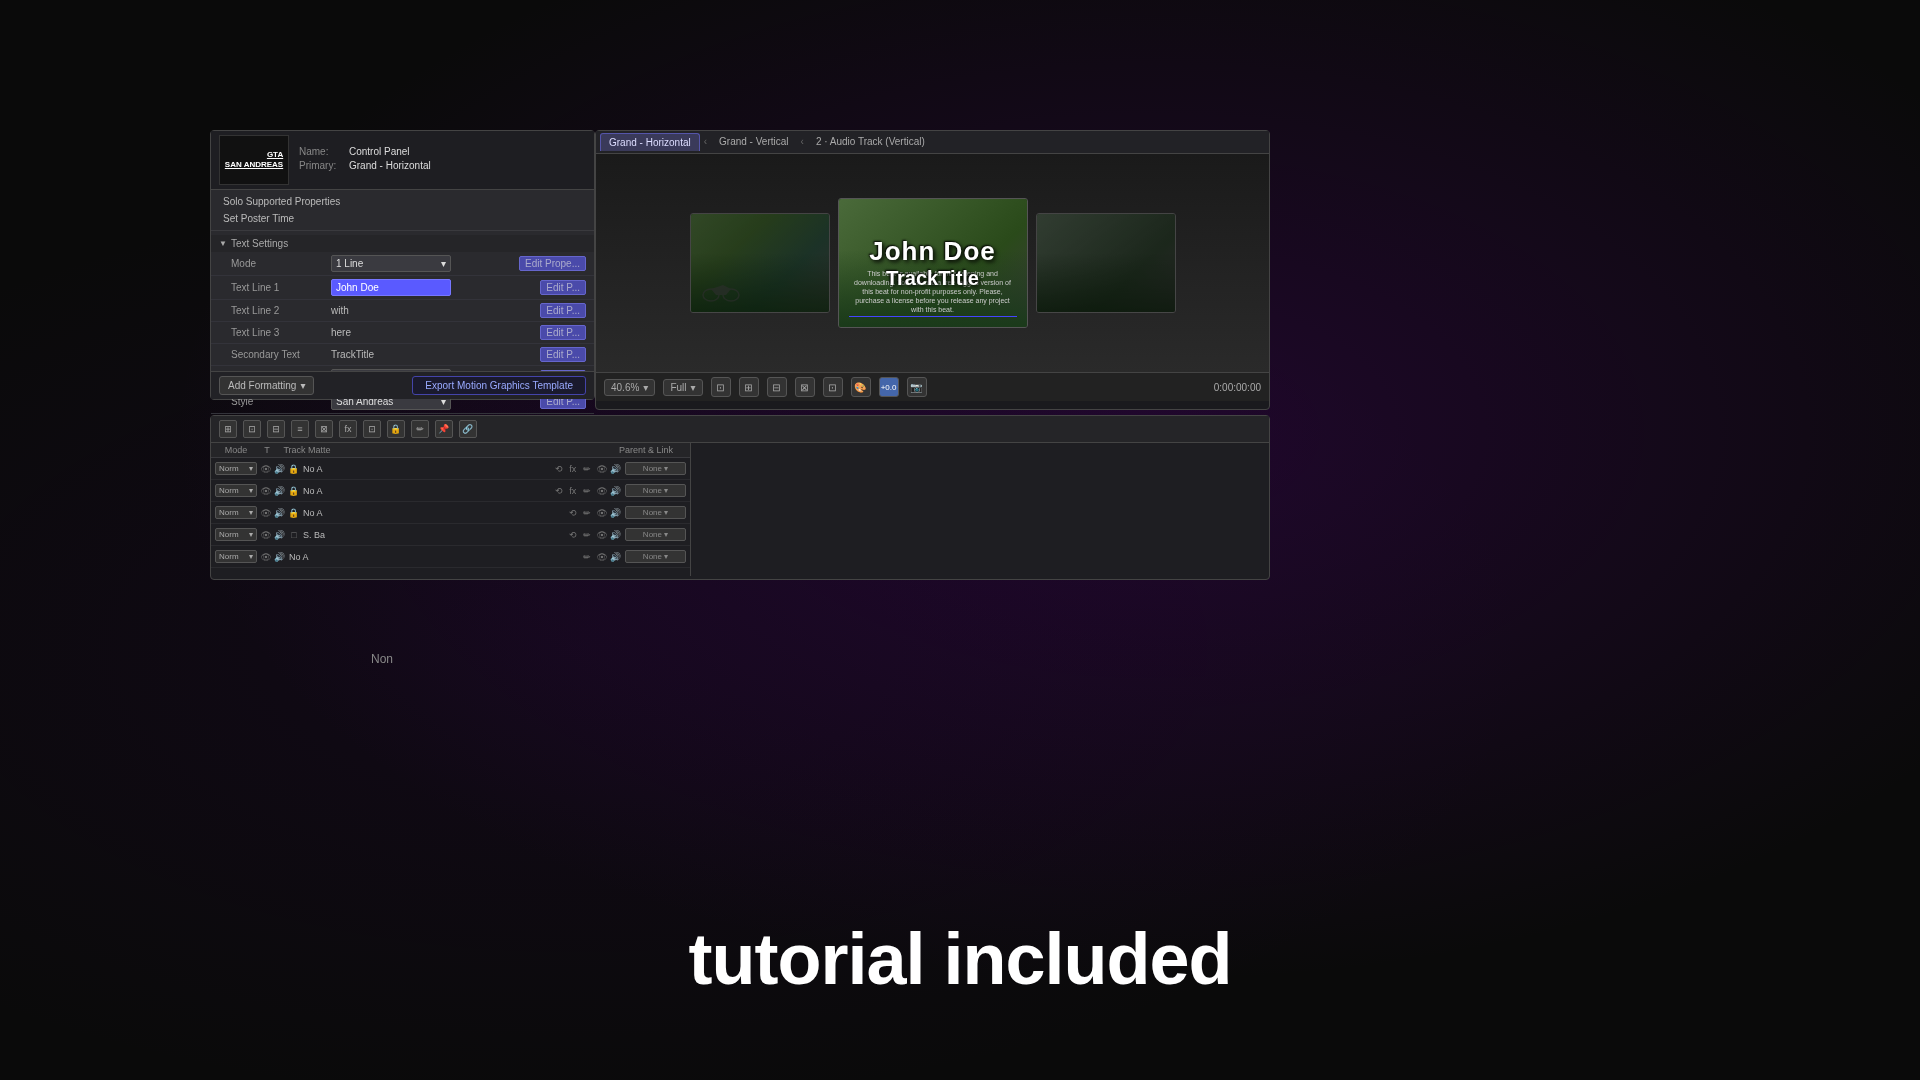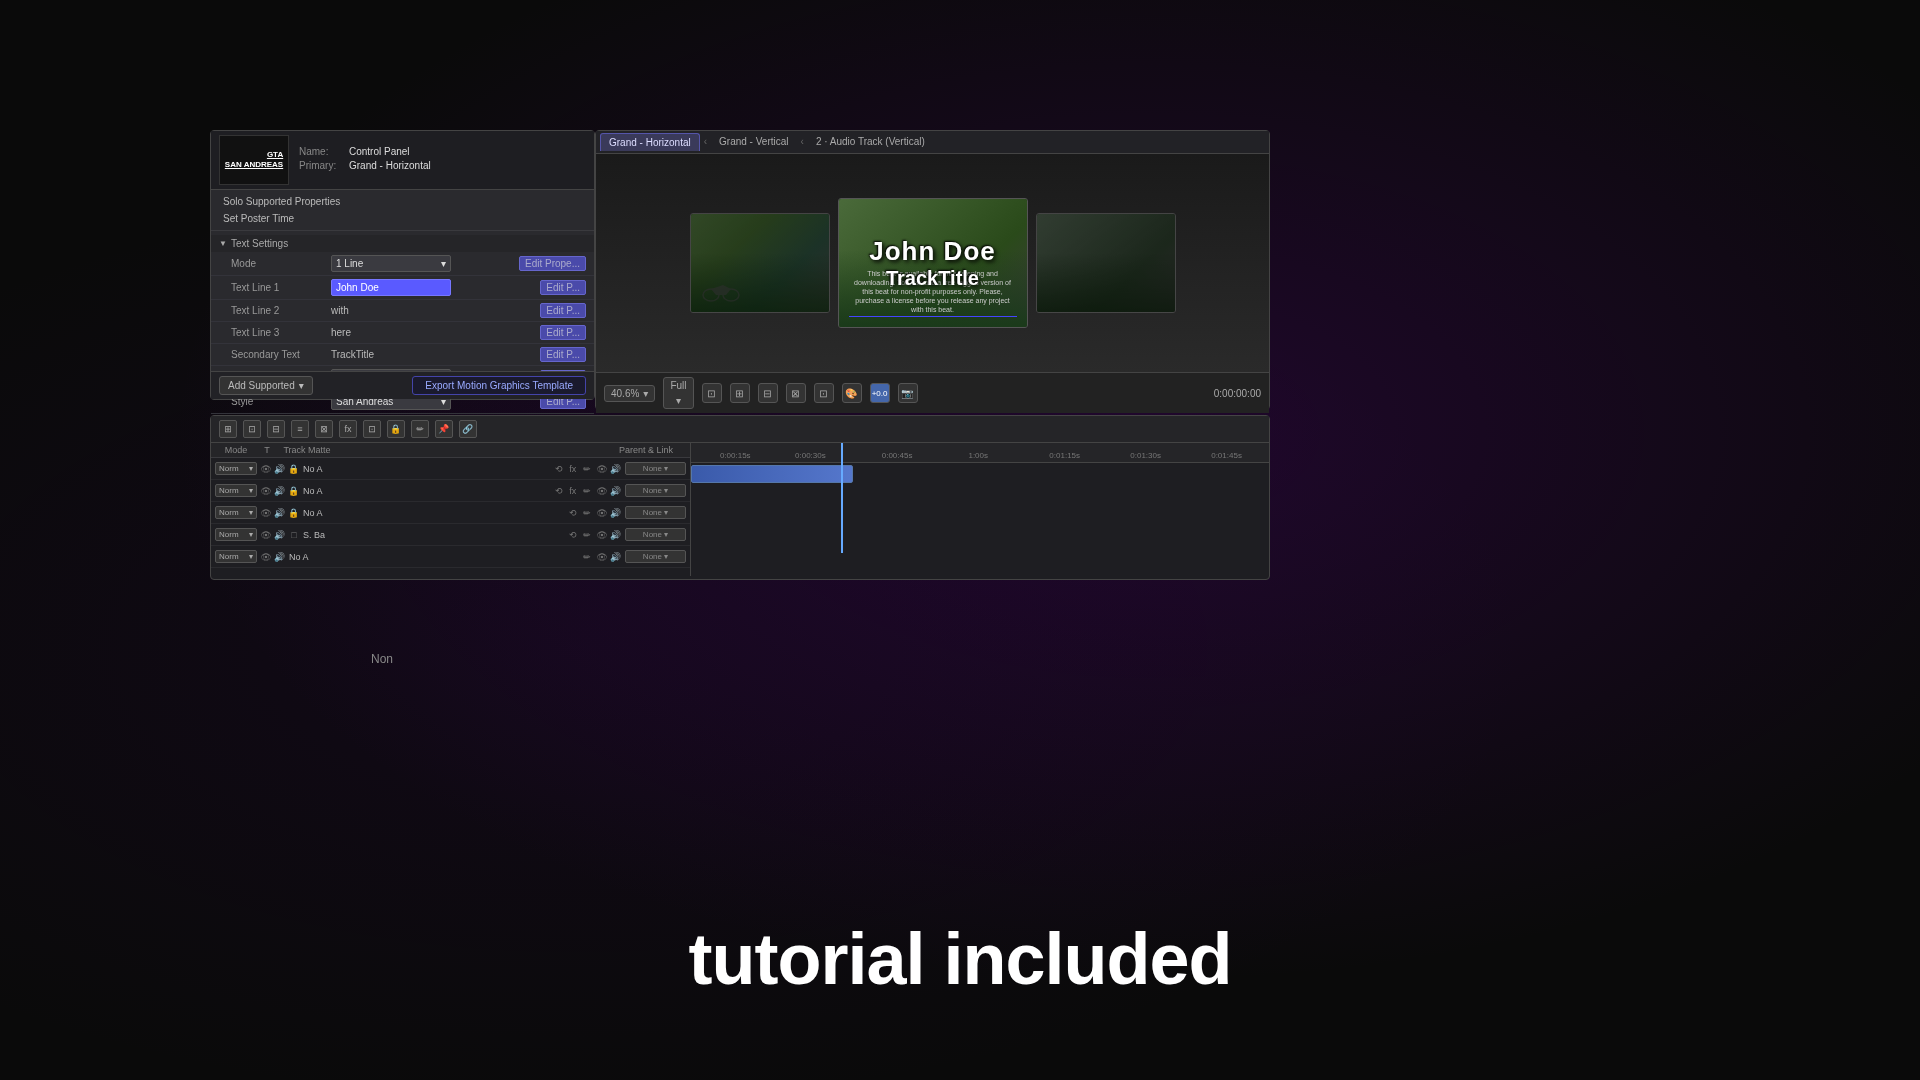--- a/index.html
+++ b/index.html
@@ -423,21 +423,20 @@
 
     .quality-control {
       display: flex;
       align-items: center;
       background: #333;
       border: 1px solid #555;
       border-radius: 3px;
       padding: 2px 6px;
       gap: 4px;
       cursor: pointer;
-      flex-direction: column;
     }
 
     .preview-icon-btn {
       width: 20px;
       height: 20px;
       background: #333;
       border: 1px solid #555;
       border-radius: 3px;
       display: flex;
       align-items: center;
@@ -773,21 +772,21 @@
 
     </div>
 
     <div class="advanced-row">
       <span class="section-arrow" style="font-size:8px; margin-right:4px;">▶</span>
       <span style="font-size:10px; color:#aaa;">Advanced Settings</span>
     </div>
 
     <div class="panel-footer">
       <button class="add-formatting-btn">
-        <span>Add Supported</span>
+        <span>Add Formatting</span>
         <span>▾</span>
       </button>
       <button class="export-btn">Export Motion Graphics Template</button>
     </div>
   </div>
 
   <div class="preview-panel">
 
     <div class="preview-tabs">
       <div class="preview-tab active">Grand - Horizontal</div>
@@ -1013,40 +1012,20 @@
             <span class="track-icon-sm">👁</span>
             <span class="track-icon-sm">🔊</span>
           </div>
           <div class="none-dropdown">
             <span>None</span>
             <span>▾</span>
           </div>
         </div>
       </div>
 
-      <div class="timeline-ruler-area">
-        <div class="timeline-ruler">
-          <span class="ruler-marker" style="left: 5%;">0:00:15s</span>
-          <span class="ruler-marker" style="left: 18%;">0:00:30s</span>
-          <span class="ruler-marker" style="left: 33%;">0:00:45s</span>
-          <span class="ruler-marker" style="left: 48%;">1:00s</span>
-          <span class="ruler-marker" style="left: 62%;">0:01:15s</span>
-          <span class="ruler-marker" style="left: 76%;">0:01:30s</span>
-          <span class="ruler-marker" style="left: 90%;">0:01:45s</span>
-        </div>
-
-        <div class="timeline-clip-area">
-
-          <div class="timeline-clip" style="left: 0; top: 2px; width: 28%; height: 18px; background: linear-gradient(90deg, #3a5aaa, #5577cc);"></div>
-
-          <div class="timeline-playhead" style="left: 26%; top: -20px; height: 110px;"></div>
-
-          <div style="position:absolute; left: 26%; top: 20px; width: 2px; height: 2px; background: #66aaff; border-radius: 50%;"></div>
-        </div>
-      </div>
     </div>
   </div>
 </div>
 
 <div class="non-label">Non</div>
 
 <div class="bottom-overlay">
   <span class="bottom-text">tutorial included</span>
 </div>
 

